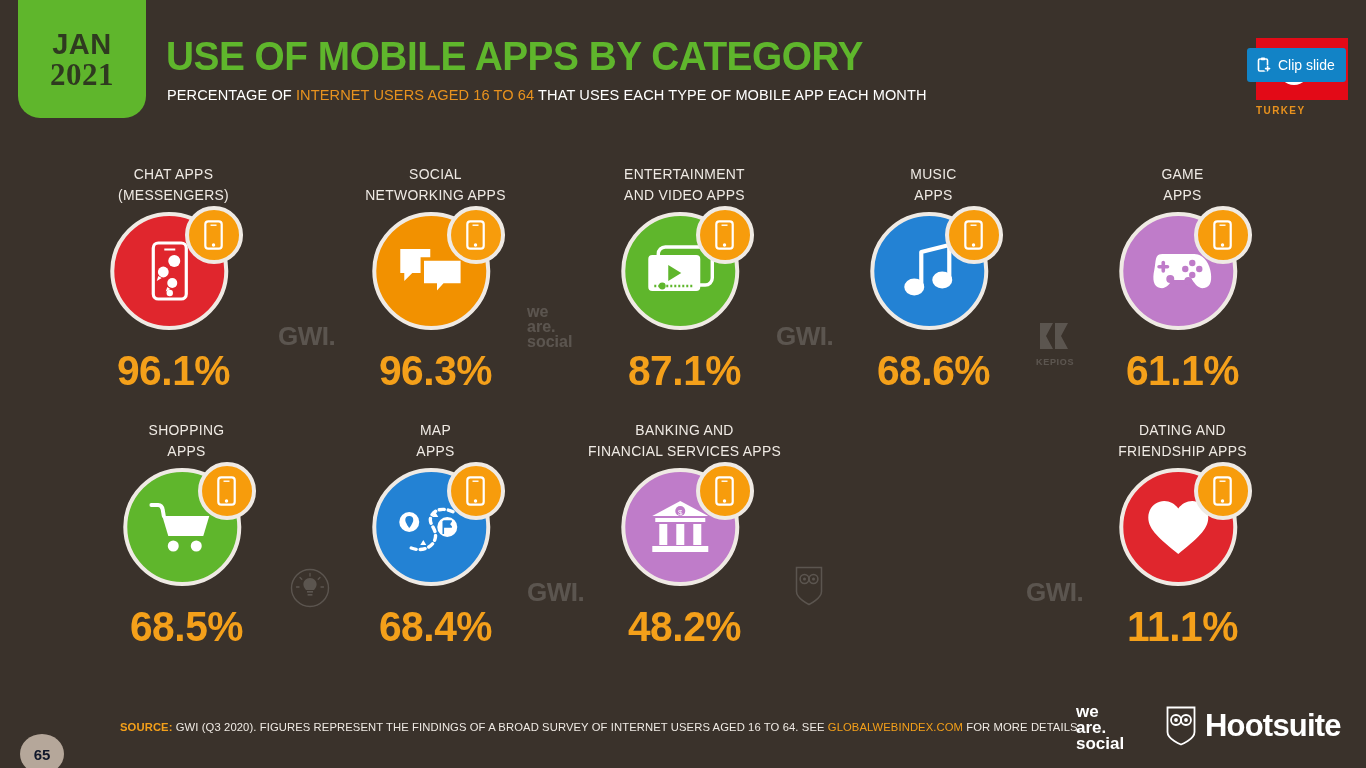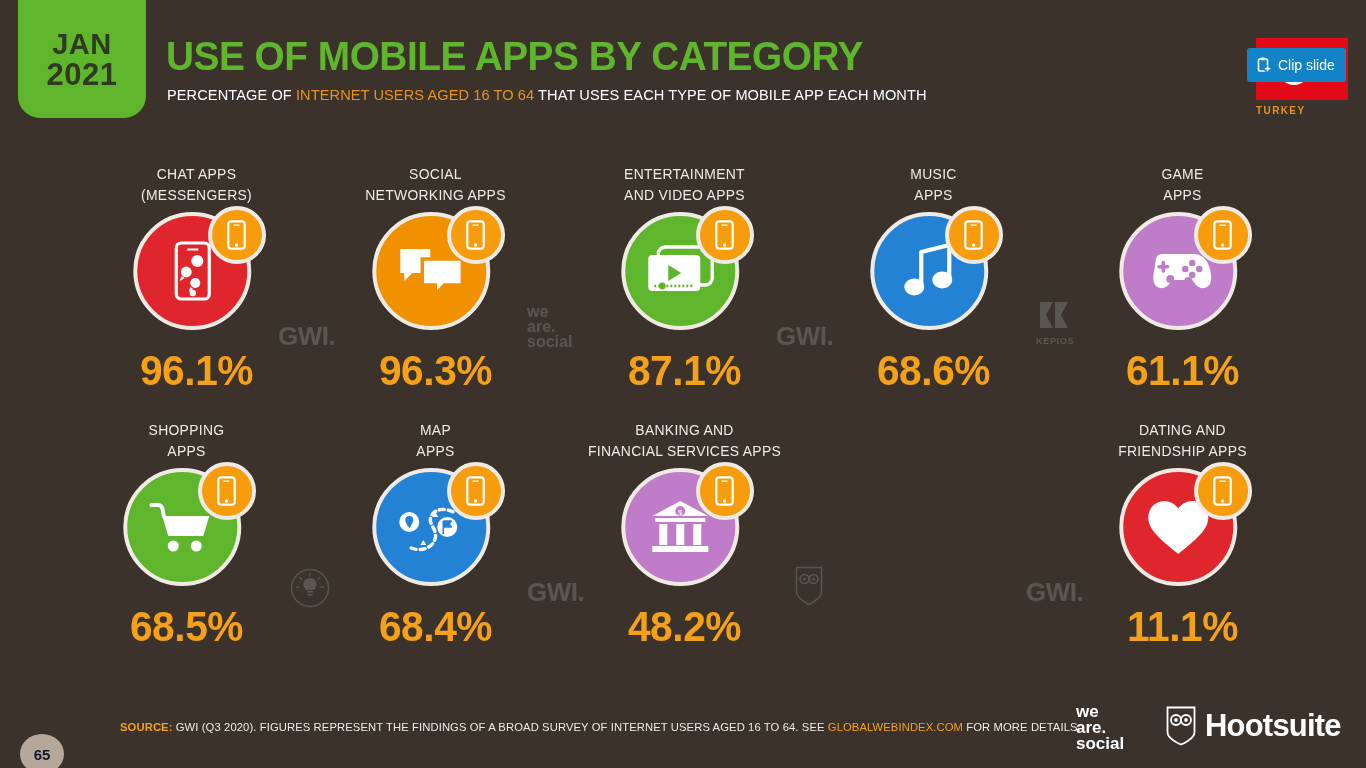--- a/index.html
+++ b/index.html
@@ -20,21 +20,21 @@
     background:#5fb62c;
     border-radius:0 0 22px 22px;
     display:flex; flex-direction:column;
     align-items:center; justify-content:center;
     padding-top:12px;
   }
   #date-badge .m, #date-badge .y {
     color:#2f3a20; font-weight:bold; letter-spacing:.5px;
     font-size:29px; line-height:1.05;
   }
-  #date-badge .y { font-size:31px; }
+  #date-badge .y { font-size:31px;font-family:Liberation Serif, serif; }
 
   #title {
     position:absolute; left:166px; top:34px;
     color:#5fb62c; font-size:40px; font-weight:bold;
     letter-spacing:-.5px; white-space:nowrap;
     transform:scaleX(.97); transform-origin:left center;
   }
   #subtitle {
     position:absolute; left:167px; top:86px;
     color:#ffffff; font-size:15.5px; letter-spacing:.1px;
@@ -189,29 +189,29 @@
 
   <div class="row">
 
     <div class="watermark wm-gwi" style="left:278px; top:157px;">GWI.</div>
     <div class="watermark wm-was" style="left:527px; top:140px;">
       <div>we</div>
       <div>are.</div>
       <div>social</div>
     </div>
     <div class="watermark wm-gwi" style="left:776px; top:157px;">GWI.</div>
-    <div class="watermark wm-kepios" style="left:1036px; top:136px;">
+    <div class="watermark wm-kepios" style="left:1036px; top:157px;">
       <svg width="34" height="30" viewBox="0 0 34 30">
         <path d="M2 2h13l-7 13 7 13H2z" fill="#ffffff"></path>
         <path d="M17 2h13l-7 13 7 13H17z" fill="#ffffff"></path>
       </svg>
       <div class="kp">KEPIOS</div>
     </div>
 
-    <div class="cell" style="left:72px;">
+    <div class="cell" style="left:49px;">
       <div class="cell-label">
         <div>CHAT APPS</div>
         <div>(MESSENGERS)</div>
       </div>
       <div class="viz">
         <div class="main-circle" style="background:#e0262d;">
           <svg width="56" height="62" viewBox="0 0 56 62">
             <rect x="12" y="3" width="33" height="56" rx="5" fill="none" stroke="#fff" stroke-width="3.2"></rect>
             <line x1="23" y1="9.5" x2="34" y2="9.5" stroke="#fff" stroke-width="2"></line>
             <circle cx="28.5" cy="53" r="3.2" fill="#fff"></circle>

